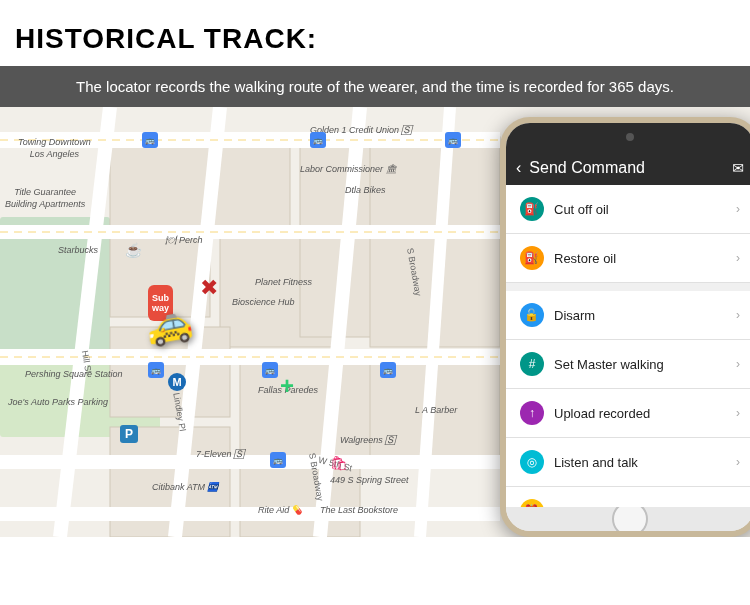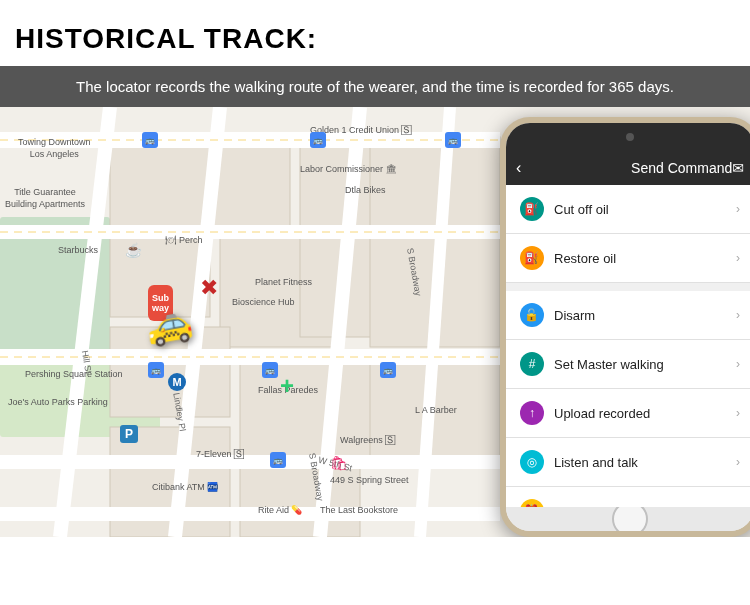--- a/index.html
+++ b/index.html
@@ -59,20 +59,21 @@
     .map-label {
       position: absolute;
       font-size: 10px;
       color: #333;
       font-weight: 500;
       text-align: center;
     }
     .map-label.small {
       font-size: 9px;
       color: #555;
+      font-style: italic;
     }
 
     
     .map-icon {
       position: absolute;
       width: 16px;
       height: 16px;
       border-radius: 3px;
       display: flex;
       align-items: center;
@@ -183,22 +184,22 @@
       font-size: 13px;
       flex-shrink: 0;
     }
     .phone-nav-back {
       color: #fff;
       font-size: 16px;
       margin-right: 8px;
     }
     .phone-nav-title {
       flex: 1;
-      text-align: right;
-      font-size: 14px;
+      text-align: left;
+      font-size: 16px;
       font-weight: 500;
     }
     .phone-nav-icon {
       font-size: 14px;
       color: #fff;
     }
 
     .phone-command-list {
       flex: 1;
       background: #f7f7f7;

